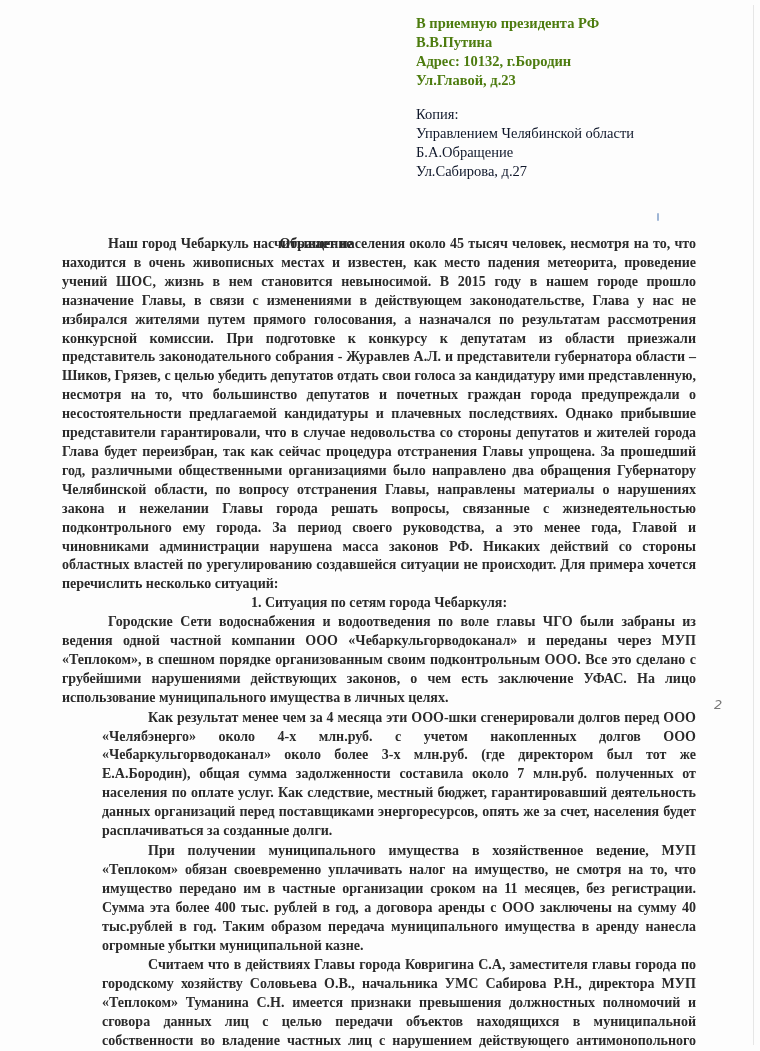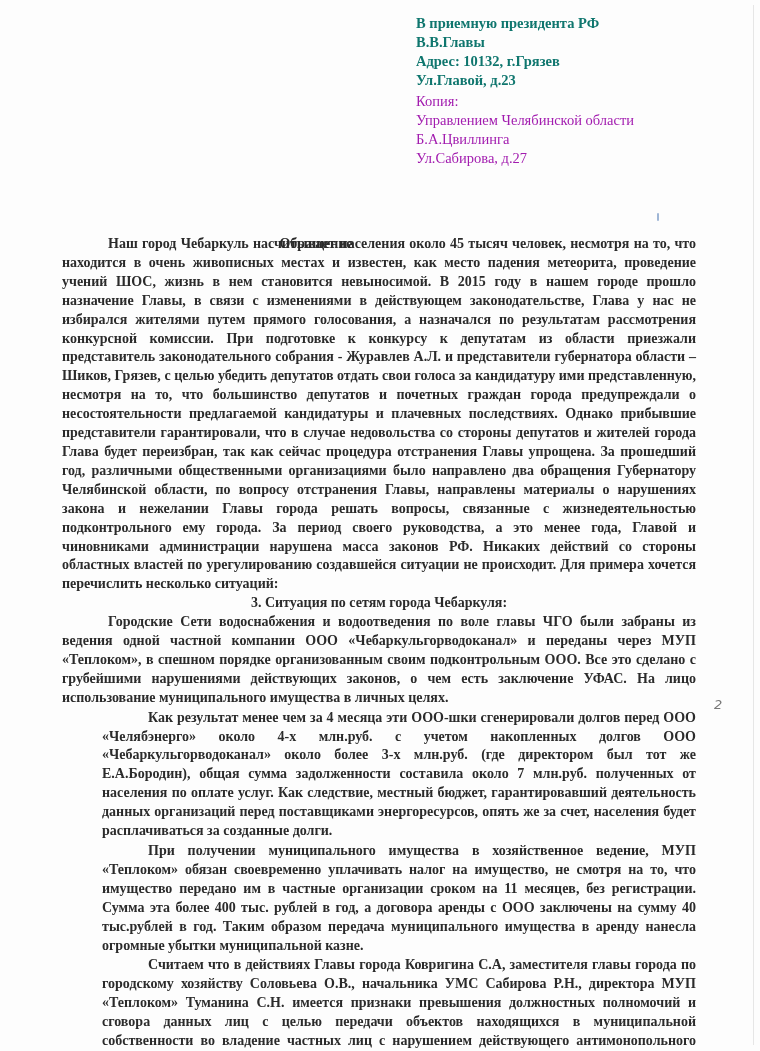--- a/index.html
+++ b/index.html
@@ -5,61 +5,61 @@
   html, body { margin: 0; padding: 0; }
   body {
     width: 760px; height: 1051px; overflow: hidden;
     background: #fdfdfd;
     font-family: "Liberation Serif", "DejaVu Serif", serif;
     color: #2a2a2a;
     position: relative;
   }
   .page { position: absolute; left: 0; top: 0; width: 760px; height: 1051px; }
   .edge-line { position: absolute; left: 753px; top: 5px; width: 1px; height: 1040px; background: #e6e6e6; }
-  .addr { position: absolute; left: 416px; font-size: 14.5px; line-height: 19px; color: #0f766e; }
+  .addr { position: absolute; left: 416px; font-size: 14.5px; line-height: 19px; color: #4d7c0f; }
   .addr.main { top: 14px; font-weight: bold; }
-  .addr.copy { top: 92px; color: #a21caf; }
+  .addr.copy { top: 105px; color: #0f172a; }
   .addr div { white-space: nowrap; }
   .title { position: absolute; top: 208px; left: 0; width: 632px; text-align: center; font-weight: bold; font-size: 14px; margin-top: 28px; }
   .body {
     position: absolute; left: 62px; top: 235px; width: 634px;
     font-size: 14px; line-height: 18.9px; text-align: justify; color: #2b2b2b;
   }
   .body p { margin: 0; text-indent: 46px; hyphens: auto; font-weight: bold; }
   .body p.gap { margin-top: 1px; margin-left: 40px; }
   .body h2 { margin: 0; font-size: 14px; font-weight: bold; text-align: center; line-height: 18.9px; }
   .mark-blue { position: absolute; left: 657px; top: 213px; width: 2px; height: 8px; background: #9fb6d6; border-radius: 1px; }
   .mark-pencil { position: absolute; left: 714px; top: 697px; font-size: 13px; color: #777; font-style: italic; font-family: "DejaVu Sans", sans-serif; }
 </style>
 </head>
 <body>
 
 <div class="page">
   <div class="edge-line"></div>
 
   <div class="addr main">
     <div>В приемную президента РФ</div>
-    <div>В.В.Главы</div>
-    <div>Адрес: 10132, г.Грязев</div>
+    <div>В.В.Путина</div>
+    <div>Адрес: 10132, г.Бородин</div>
     <div>Ул.Главой, д.23</div>
   </div>
 
   <div class="addr copy">
     <div>Копия:</div>
     <div>Управлением Челябинской области</div>
-    <div>Б.А.Цвиллинга</div>
+    <div>Б.А.Обращение</div>
     <div>Ул.Сабирова, д.27</div>
   </div>
 
   <div class="title">Обращение</div>
   <div class="mark-blue"></div>
 
   <div class="body">
     <p>Наш город Чебаркуль насчитывает населения около 45 тысяч человек, несмотря на то, что находится в очень живописных местах и известен, как место падения метеорита, проведение учений ШОС, жизнь в нем становится невыносимой. В 2015 году в нашем городе прошло назначение Главы, в связи с изменениями в действующем законодательстве, Глава у нас не избирался жителями путем прямого голосования, а назначался по результатам рассмотрения конкурсной комиссии. При подготовке к конкурсу к депутатам из области приезжали представитель законодательного собрания - Журавлев А.Л. и представители губернатора области – Шиков, Грязев, с целью убедить депутатов отдать свои голоса за кандидатуру ими представленную, несмотря на то, что  большинство депутатов и почетных граждан города предупреждали о несостоятельности предлагаемой кандидатуры и плачевных последствиях. Однако прибывшие представители гарантировали, что в случае недовольства со стороны депутатов и жителей города Глава будет переизбран, так как сейчас процедура отстранения Главы упрощена. За прошедший год, различными общественными организациями было направлено два обращения Губернатору Челябинской области, по вопросу отстранения Главы, направлены материалы о нарушениях закона и нежелании Главы города решать вопросы, связанные с жизнедеятельностью подконтрольного ему города. За период своего руководства, а это менее года, Главой и чиновниками администрации нарушена масса законов РФ.  Никаких действий со стороны областных властей по урегулированию создавшейся ситуации не происходит. Для примера хочется перечислить несколько ситуаций:</p>
-    <h2>3. Ситуация по сетям   города Чебаркуля:</h2>
+    <h2>1. Ситуация по сетям   города Чебаркуля:</h2>
     <p>Городские Сети водоснабжения и водоотведения по воле главы ЧГО были забраны из ведения одной частной компании ООО «Чебаркульгорводоканал» и переданы через МУП «Теплоком», в спешном порядке организованным своим подконтрольным ООО. Все это сделано с грубейшими нарушениями действующих законов, о чем есть заключение УФАС. На лицо использование муниципального имущества в личных целях.</p>
     <p class="gap">Как результат менее чем за 4 месяца эти ООО-шки сгенерировали  долгов перед  ООО «Челябэнерго» около 4-х млн.руб. с учетом накопленных долгов ООО «Чебаркульгорводоканал» около более 3-х млн.руб. (где директором был тот же Е.А.Бородин), общая сумма задолженности составила около 7 млн.руб. полученных от населения по оплате услуг. Как следствие, местный бюджет, гарантировавший деятельность данных организаций перед поставщиками энергоресурсов, опять же за счет, населения будет расплачиваться за созданные долги.</p>
     <p class="gap">При получении муниципального имущества в хозяйственное ведение, МУП «Теплоком» обязан своевременно уплачивать налог на имущество, не смотря на то, что имущество передано им в частные организации сроком на 11 месяцев, без регистрации. Сумма эта более 400 тыс. рублей в год, а договора аренды с ООО заключены на сумму 40 тыс.рублей в год. Таким образом передача муниципального имущества в аренду нанесла огромные убытки муниципальной казне.</p>
     <p class="gap">Считаем что в действиях Главы города Ковригина С.А, заместителя главы города по городскому хозяйству Соловьева О.В., начальника УМС Сабирова Р.Н., директора МУП «Теплоком» Туманина С.Н. имеется признаки превышения должностных полномочий и сговора данных лиц с целью передачи объектов находящихся в муниципальной собственности во владение частных лиц с нарушением действующего антимонопольного законодательства РФ в интересах конкретных физических лиц – учредителей указанных ООО Бородина Е.А. и Журавлевой Е.А. (которая ранее была замешена в скандале связанном к сетями водоснабжения города Копейска), для предоставления им возможности извлечения прибыли от сбора денежных средств с населения Чебаркульского городского округа через утверждение на себя тарифа на водоснабжение и водоотведение в Министерстве тарифного регулирования и энергетики Челябинской области. Управлением федеральной антимонопольной службы было выдано предписание об устранении данных нарушений, однако до сегодняшнего дня оно чиновниками администрации не исполнено.</p>
   </div>
 
   <div class="mark-pencil">2</div>
 </div>
 
 </body></html>

